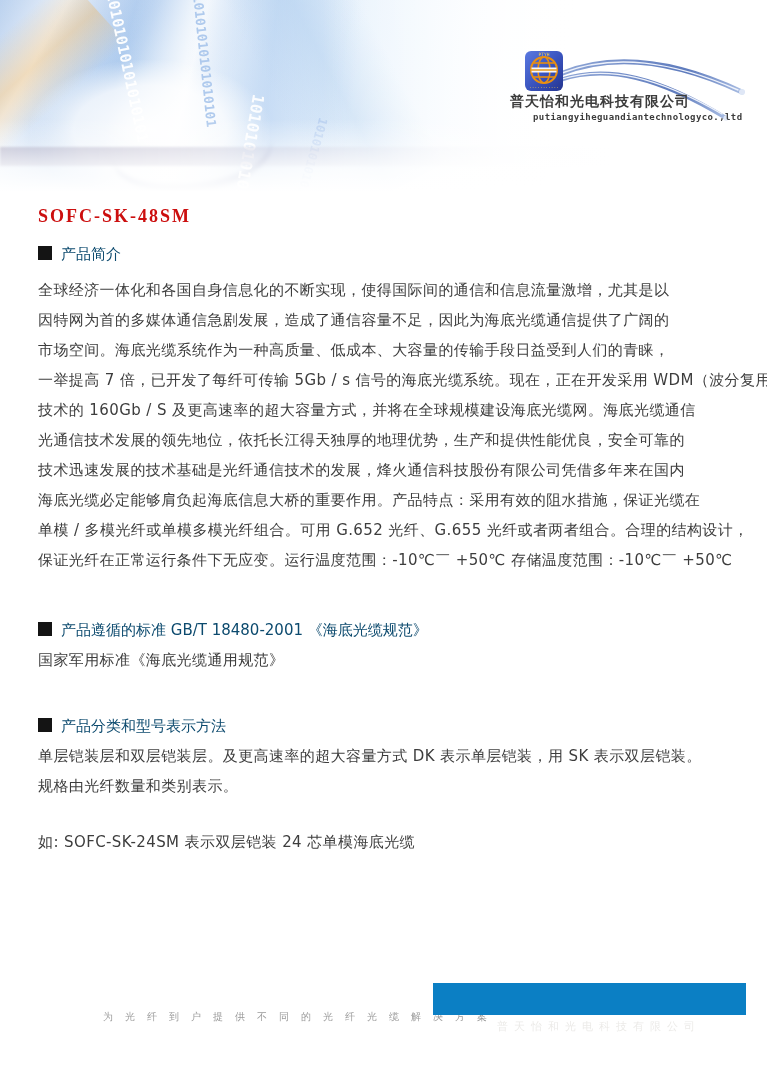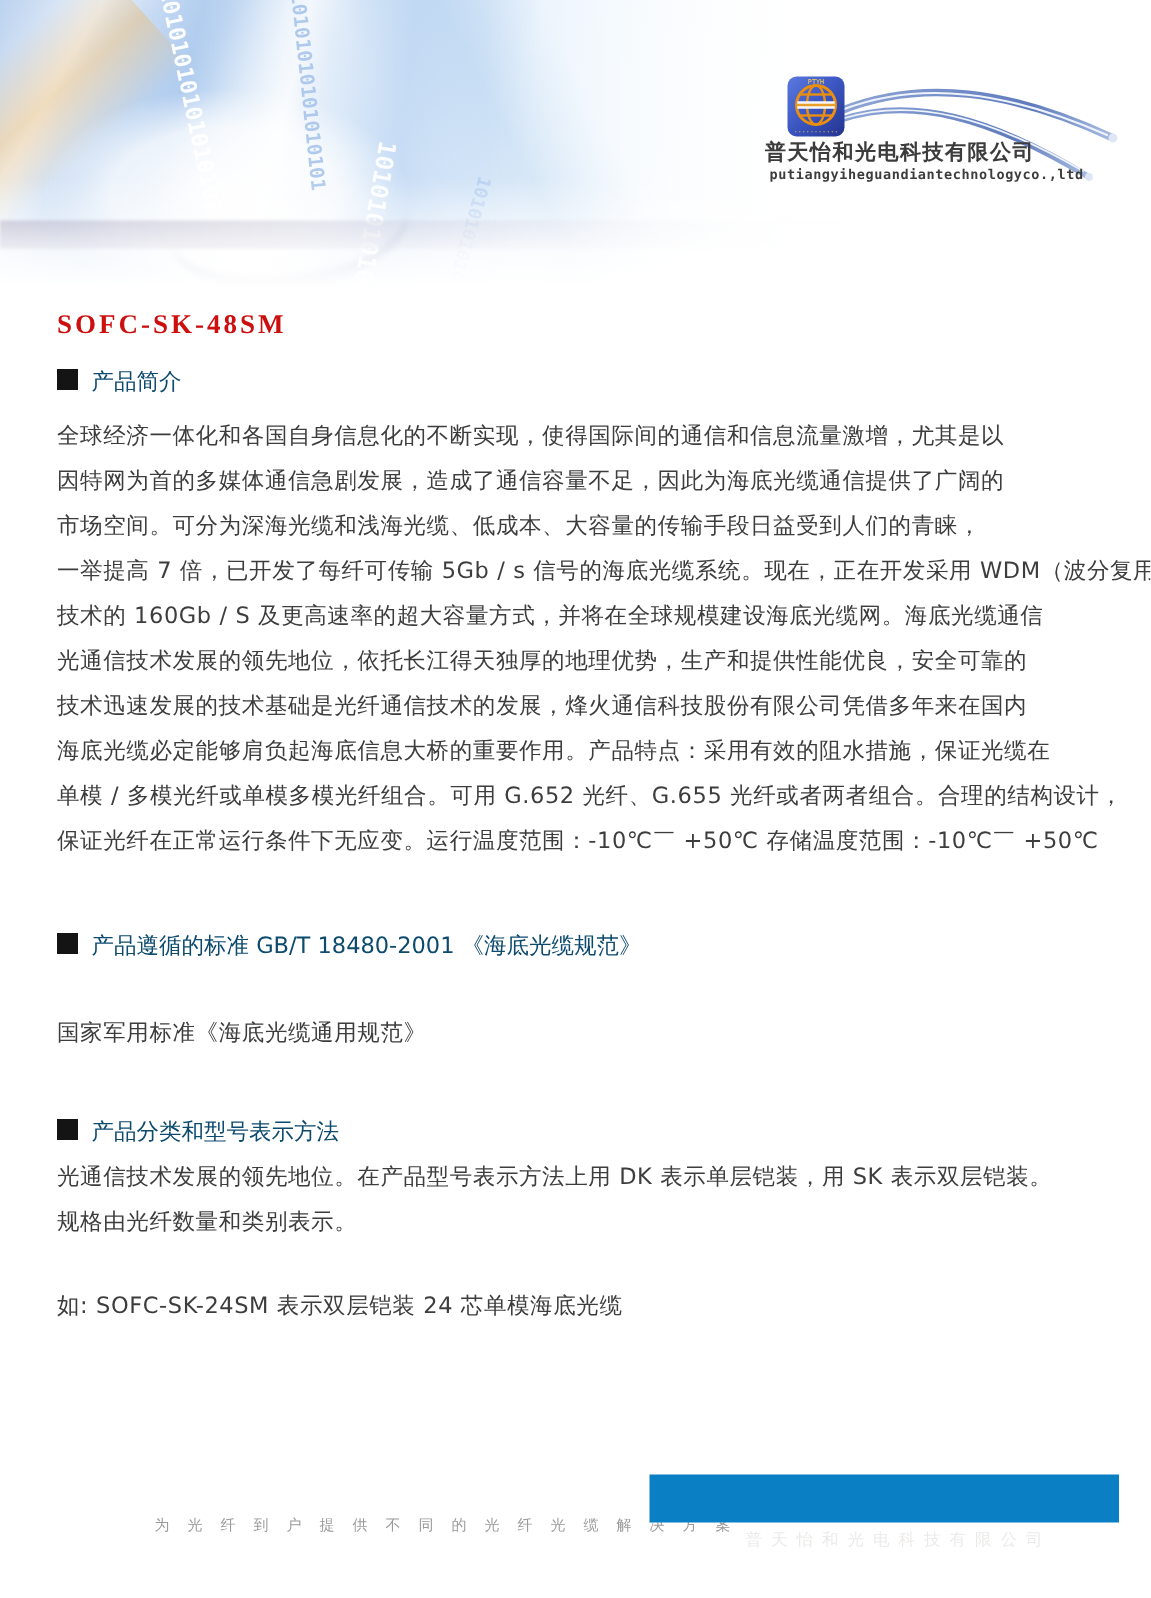--- a/index.html
+++ b/index.html
@@ -38,33 +38,33 @@
   .banner-fade-r{position:absolute;inset:0;
         background:linear-gradient(to right,rgba(255,255,255,0) 42%,rgba(255,255,255,.88) 66%,#fff 80%);}
   .banner-fade-b{position:absolute;inset:0;
         background:linear-gradient(to bottom,rgba(255,255,255,0) 62%,rgba(255,255,255,.85) 88%,#fff 100%);}
 
   
   .logo-globe{position:absolute;left:524px;top:48px;z-index:5;}
   .swoosh{position:absolute;left:556px;top:50px;z-index:4;}
   .company-cn{position:absolute;left:510px;top:93px;z-index:5;font-size:14px;font-weight:bold;
         color:#3c3c3c;letter-spacing:1px;}
-  .company-en{position:absolute;left:513px;top:112px;z-index:5;font-size:9px;font-weight:bold;
+  .company-en{position:absolute;left:533px;top:112px;z-index:5;font-size:9px;font-weight:bold;
         font-family:"DejaVu Sans Mono",monospace;color:#3c3c3c;letter-spacing:.4px;}
 
   
   .content{position:absolute;left:38px;top:198px;width:702px;color:#3d3d3d;font-size:15px;}
   .model{margin-top:8px;font-family:"Liberation Serif","DejaVu Serif",serif;font-weight:bold;
         font-size:18px;letter-spacing:2px;color:#cc0f0f;}
   .sec-h{margin-top:12px;height:30px;line-height:30px;font-size:15px;color:#0c4a6e;}
   .sq{display:inline-block;width:14px;height:14px;background:#141414;margin-right:9px;vertical-align:-1px;}
   .para{margin-top:6px;line-height:30px;letter-spacing:.4px;}
   .para div{height:30px;white-space:nowrap;}
   .h2{margin-top:40px;}
-  .std-line{line-height:30px;letter-spacing:.4px;margin-top:28px;}
+  .std-line{line-height:30px;letter-spacing:.4px;}
   .h3{margin-top:36px;}
   .example{margin-top:26px;line-height:30px;letter-spacing:.4px;}
 
   
   .tagline{position:absolute;left:103px;top:966px;font-size:10px;color:#9b9b9b;
         letter-spacing:12px;white-space:nowrap;margin-top:44px;}
   .footer-bar{position:absolute;left:433px;top:983px;width:313px;height:32px;background:#0b7fc4;}
   .watermark{position:absolute;left:497px;top:1019px;font-size:11px;color:#7d7464;opacity:.15;
         letter-spacing:6px;white-space:nowrap;}
 </style>
@@ -131,40 +131,40 @@
 
   <div class="content">
     <div class="model">SOFC-SK-48SM</div>
 
     <div class="sec-h">
       <span class="sq"></span><span>产品简介</span>
     </div>
     <div class="para">
       <div>全球经济一体化和各国自身信息化的不断实现，使得国际间的通信和信息流量激增，尤其是以</div>
       <div>因特网为首的多媒体通信急剧发展，造成了通信容量不足，因此为海底光缆通信提供了广阔的</div>
-      <div>市场空间。可分为深海光缆和浅海光缆、低成本、大容量的传输手段日益受到人们的青睐，</div>
+      <div>市场空间。海底光缆系统作为一种高质量、低成本、大容量的传输手段日益受到人们的青睐，</div>
       <div>一举提高 7 倍，已开发了每纤可传输 5Gb / s 信号的海底光缆系统。现在，正在开发采用 WDM（波分复用）</div>
       <div>技术的 160Gb / S 及更高速率的超大容量方式，并将在全球规模建设海底光缆网。海底光缆通信</div>
       <div>光通信技术发展的领先地位，依托长江得天独厚的地理优势，生产和提供性能优良，安全可靠的</div>
       <div>技术迅速发展的技术基础是光纤通信技术的发展，烽火通信科技股份有限公司凭借多年来在国内</div>
       <div>海底光缆必定能够肩负起海底信息大桥的重要作用。产品特点：采用有效的阻水措施，保证光缆在</div>
       <div>单模 / 多模光纤或单模多模光纤组合。可用 G.652 光纤、G.655 光纤或者两者组合。合理的结构设计，</div>
       <div>保证光纤在正常运行条件下无应变。运行温度范围：-10℃￣ +50℃ 存储温度范围：-10℃￣ +50℃</div>
     </div>
 
     <div class="sec-h h2">
       <span class="sq"></span><span>产品遵循的标准 GB/T 18480-2001 《海底光缆规范》</span>
     </div>
     <div class="std-line">国家军用标准《海底光缆通用规范》</div>
 
     <div class="sec-h h3">
       <span class="sq"></span><span>产品分类和型号表示方法</span>
     </div>
     <div class="para" style="margin-top:0;">
-      <div>光通信技术发展的领先地位。在产品型号表示方法上用 DK 表示单层铠装，用 SK 表示双层铠装。</div>
+      <div>单层铠装层和双层铠装层。及更高速率的超大容量方式 DK 表示单层铠装，用 SK 表示双层铠装。</div>
       <div>规格由光纤数量和类别表示。</div>
     </div>
 
     <div class="example">如: SOFC-SK-24SM 表示双层铠装 24 芯单模海底光缆</div>
   </div>
 
   <div class="tagline">为光纤到户提供不同的光纤光缆解决方案</div>
   <div class="footer-bar"></div>
   <div class="watermark">普天怡和光电科技有限公司</div>
 

